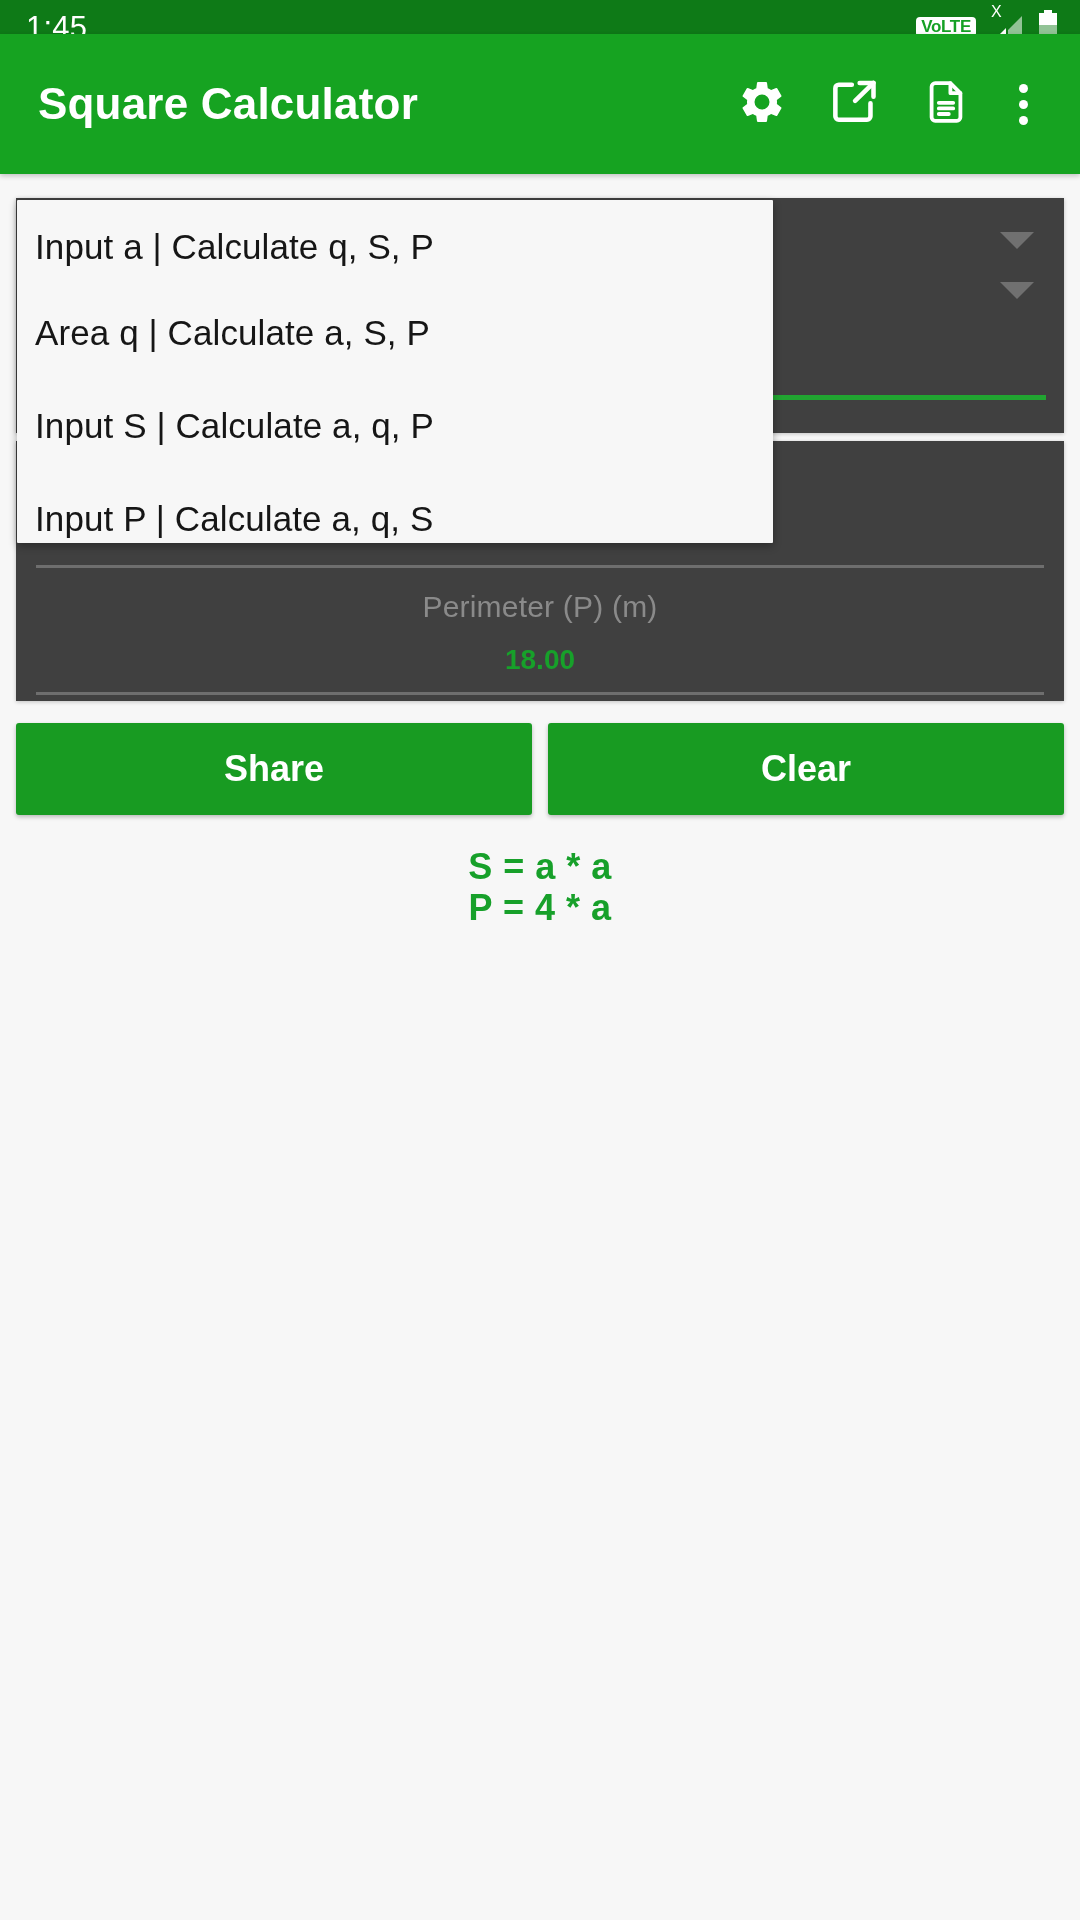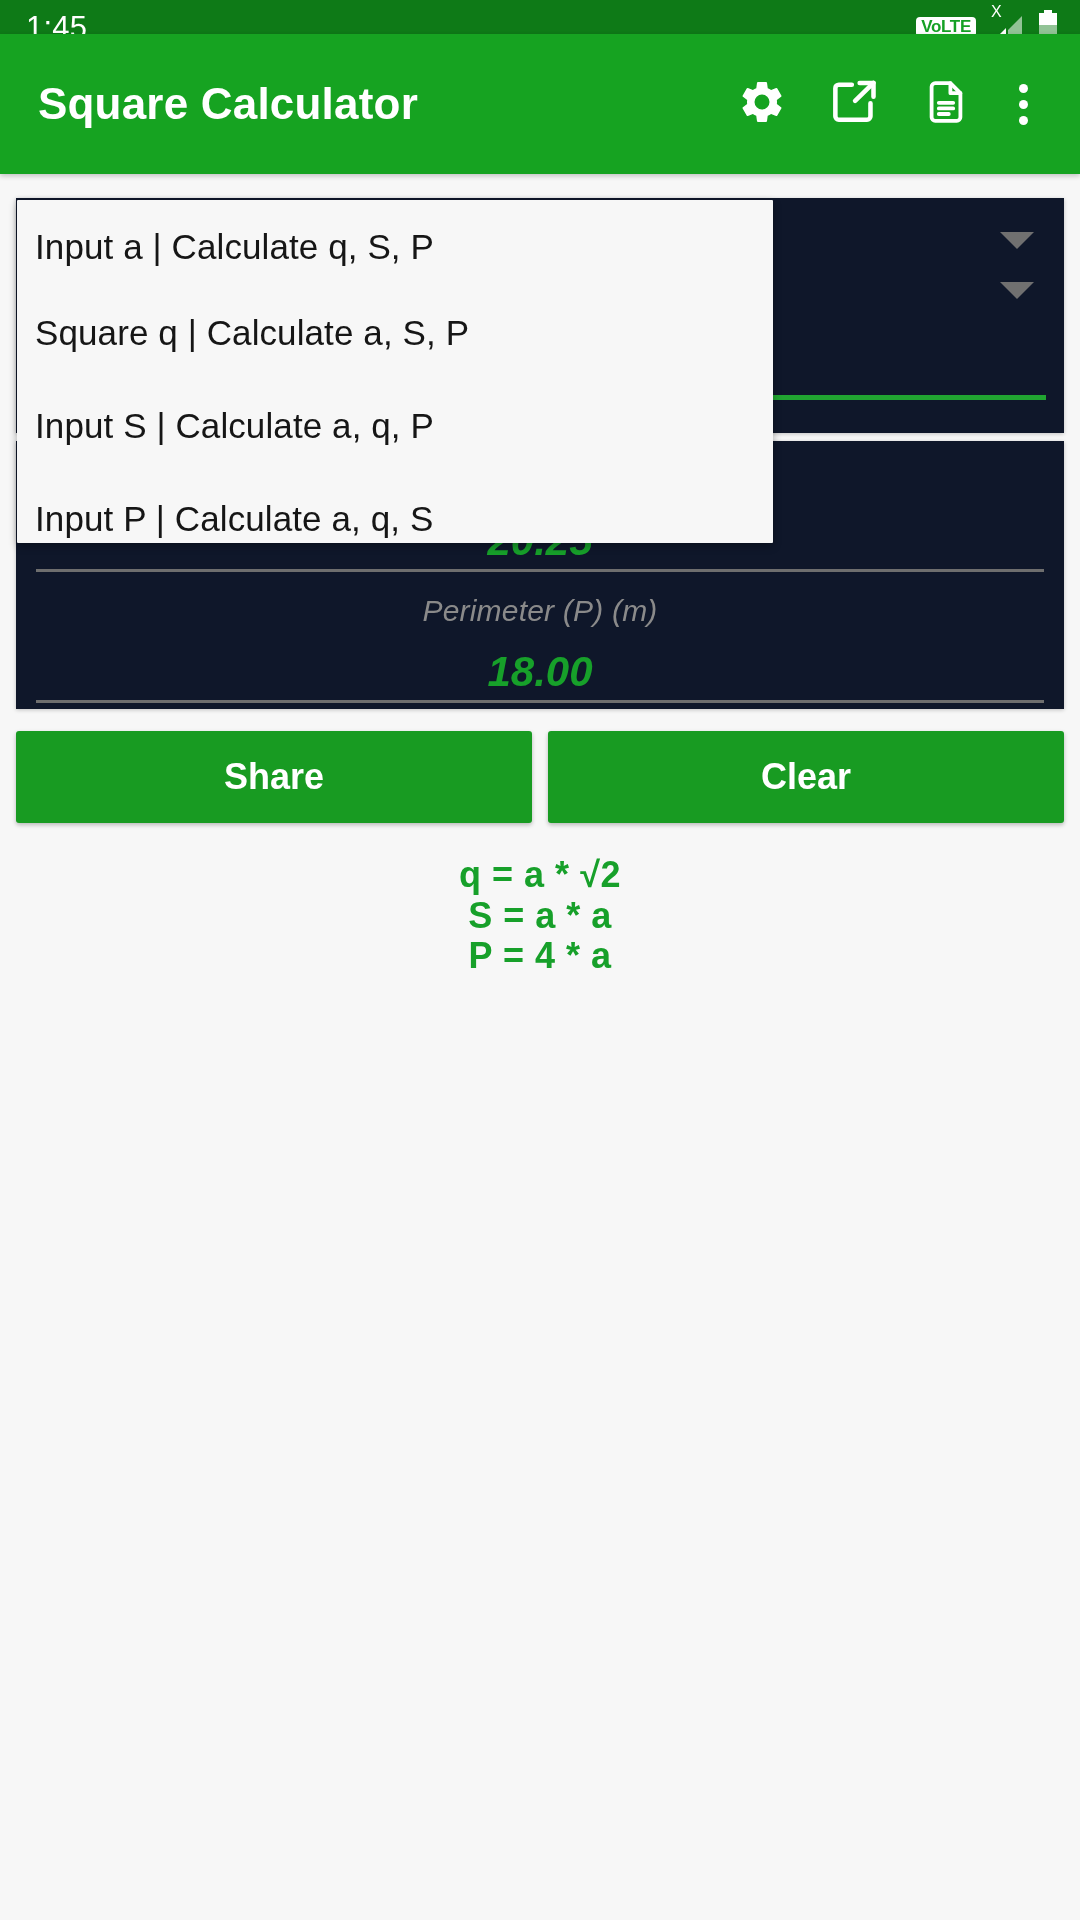--- a/index.html
+++ b/index.html
@@ -123,24 +123,23 @@
   
   .content {
     position: absolute;
     top: 190px; left: 0;
     width: 1080px;
     height: 1730px;
     background: #F7F7F7;
   }
 
   .card {
-    background: #0f172a;
+    background: #404040;
     margin: 8px 16px 0 16px;
     box-shadow: 0 1px 4px rgba(0,0,0,0.22);
-    font-style: italic;
   }
 
   
   .input-card {
     position: relative;
     height: 235px;
     padding: 0;
   }
   .spinner-row {
     position: absolute;
@@ -175,23 +174,23 @@
   }
   .result-label {
     text-align: center;
     color: #8A8A8A;
     font-size: 30px;
     letter-spacing: 0.2px;
   }
   .result-value {
     text-align: center;
     color: #17A02A;
-    font-size: 42px;
-    font-weight: bold;
-    padding: 20px 0 4px 0;
+    font-size: 28px;
+    font-weight: bold;
+    padding: 20px 0 16px 0;
   }
   .result-rule {
     height: 3px;
     background: #6E6E6E;
     margin: 0 20px;
   }
 
   
   .button-row {
     display: flex;
@@ -349,27 +348,26 @@
       </div>
 
     </div>
 
     <div class="button-row">
       <button class="btn">Share</button>
       <button class="btn">Clear</button>
     </div>
 
     <div class="formulas">
-      <div class="formula-line">q = a * √2</div>
       <div class="formula-line">S = a * a</div>
       <div class="formula-line">P = 4 * a</div>
     </div>
 
   </div>
 
   <div class="spinner-popup">
     <div class="spinner-item">Input a | Calculate q, S, P</div>
-    <div class="spinner-item">Square q | Calculate a, S, P</div>
+    <div class="spinner-item">Area q | Calculate a, S, P</div>
     <div class="spinner-item">Input S | Calculate a, q, P</div>
     <div class="spinner-item">Input P | Calculate a, q, S</div>
   </div>
 
 </div>
 
 </body></html>

